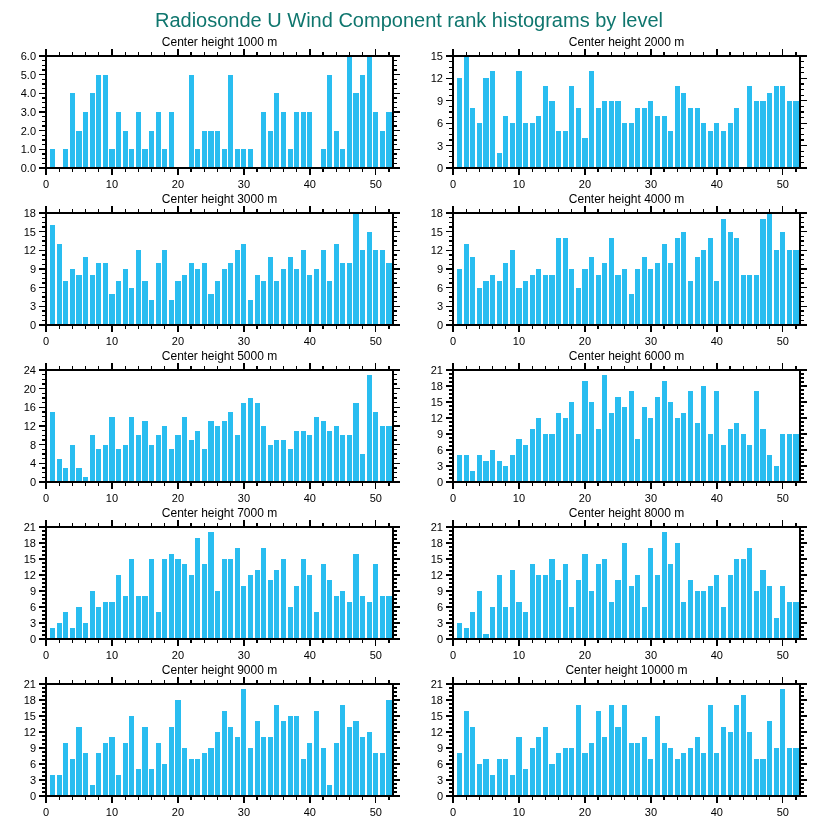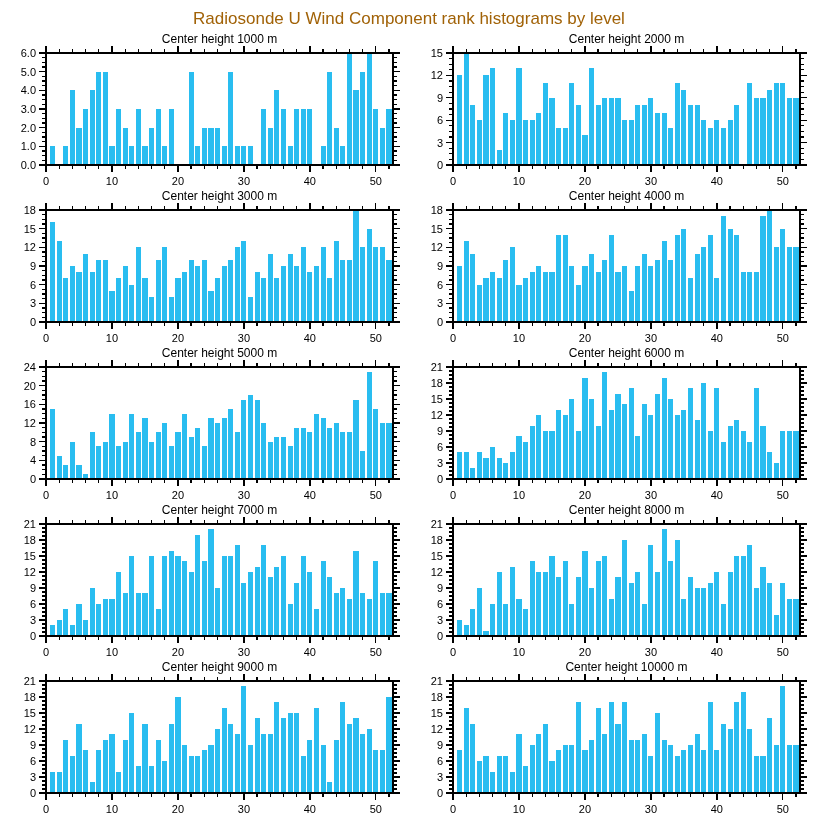--- a/index.html
+++ b/index.html
@@ -12,24 +12,24 @@
   }
   .figure {
     width: 818px;
     height: 824px;
     background: #ffffff;
     overflow: hidden;
   }
   .figure-title {
     margin: 9px 0 2px 0;
     text-align: center;
-    font-size: 17px;
+    font-size: 20px;
     font-weight: normal;
     letter-spacing: 0px;
-    color: #a16207;
+    color: #0f766e;
   }
   .panel-grid {
     display: grid;
     grid-template-columns: repeat(2, 399px);
     column-gap: 8px;
     row-gap: 0px;
     justify-content: center;
   }
   .panel {
     width: 399px;

